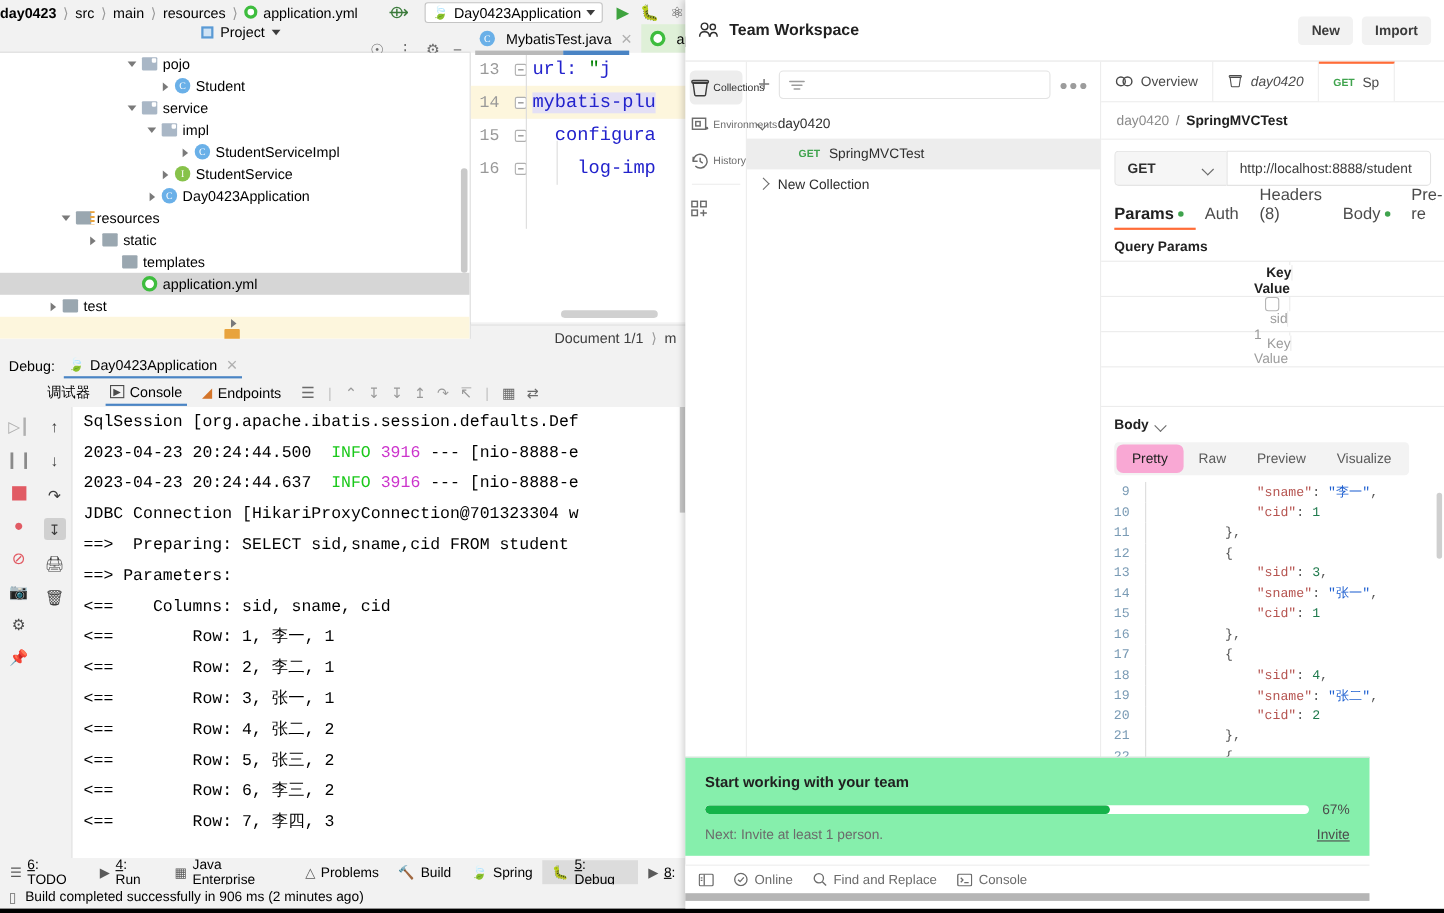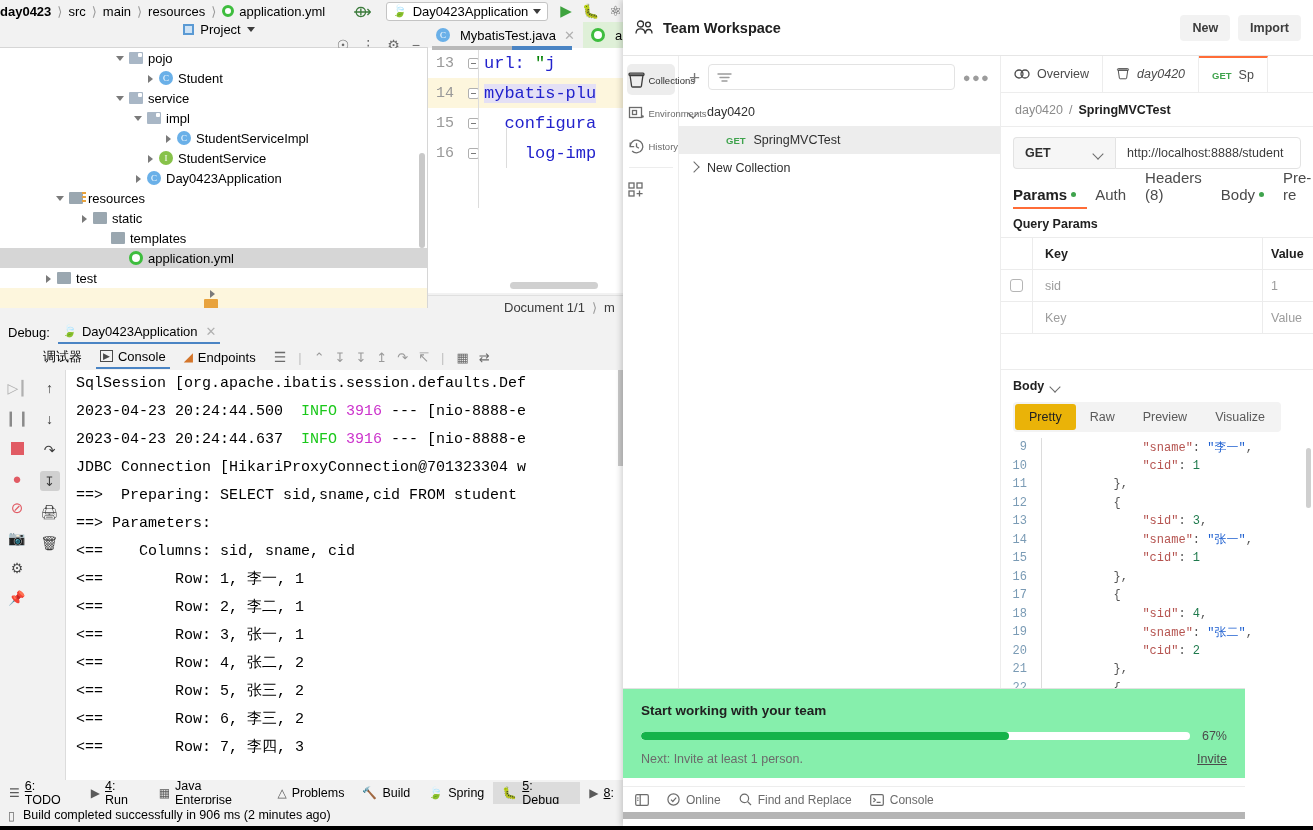--- a/index.html
+++ b/index.html
@@ -152,33 +152,33 @@
   .method-box { width:102px; height:32px; background:#f6f6f6; border:1px solid #e3e3e3; border-right:none;
       border-radius:4px 0 0 4px; display:flex; align-items:center; justify-content:space-between; padding:0 11px; font-weight:bold; font-size:12.5px;}
   .url-box { flex:1; height:32px; border:1px solid #e3e3e3; border-radius:0 4px 4px 0; display:flex; align-items:center; padding:0 11px;
       font-size:12.5px; color:#3c3c3c; overflow:hidden; white-space:nowrap;}
   .req-tabs { height:30px; display:flex; align-items:flex-end; gap:0; padding:0 12px; }
   .rtab { display:flex; align-items:center; gap:4px; padding:0 11px 6px 0; margin-right:8px; font-size:15px; color:#4b4b4b;justify-content:center; }
   .rtab.active { color:#212121; font-weight:bold; border-bottom:2px solid #ff6c37; padding-bottom:4px;}
   .dot { width:5px;height:5px;border-radius:50%;background:#3fa34d; display:inline-block;}
   .qp-title { padding:8px 12px 6px; font-weight:bold; font-size:12.5px; color:#212121;}
   .qp-table { border-top:1px solid #ececec; }
-  .qp-row { display:flex; height:32px; border-bottom:1px solid #ececec; font-size:12.5px; align-items:center;}
+  .qp-row { display:flex; height:32px; border-bottom:1px solid #ececec; font-size:12.5px; align-items:center;flex-direction:column;}
   .qp-c0 { width:32px; border-right:1px solid #ececec; height:100%; display:flex; align-items:center; justify-content:center;}
   .qp-c1 { flex:1; border-right:1px solid #ececec; height:100%; display:flex; align-items:center; padding-left:12px;}
   .qp-c2 { width:50px; height:100%; display:flex; align-items:center; padding-left:8px;}
   .qp-head { font-weight:bold; color:#212121; }
   .qp-muted { color:#9c9c9c; }
   .cbx { width:13px;height:13px;border:1.3px solid #b5b5b5;border-radius:3px;}
 
   .resp-zone { border-top:1px solid #ececec; }
   .resp-head { height:32px; display:flex; align-items:center; gap:7px; padding:0 12px; font-weight:bold; color:#212121;}
   .resp-tabs { display:flex; align-items:center; gap:0; margin:0 12px; background:#f3f3f3; border-radius:4px; height:30px; padding:2px; width:fit-content;}
   .rsub { padding:0 14px; height:26px; display:flex; align-items:center; border-radius:3px; font-size:12.5px; color:#5a5a5a;}
-  .rsub.active { background:#eab308; color:#212121; }
+  .rsub.active { background:#f9a8d4; color:#212121;border-radius:6px; }
   .json-area { margin-top:6px; height:250px; overflow:hidden; position:relative; font-family:"Liberation Mono",monospace; font-size:12px;}
   .jline { display:flex; height:18.5px; align-items:center; }
   .jno { width:40px; text-align:right; padding-right:14px; color:#7a9bb5; flex:0 0 auto;}
   .jbar { width:1px; height:18.5px; background:#dcdcdc; margin-right:14px; flex:0 0 auto;}
   .jtxt { white-space:pre; }
   .jkey { color:#b5534f; } .jnum { color:#1f7a4d; } .jstr { color:#1d5fd0; } .jpun { color:#555; }
   .json-vscroll { position:absolute; right:2px; top:10px; width:5px; height:60px; background:#cfcfcf; border-radius:3px;}
 
   .pm-footer-card { position:absolute; left:0; top:688px; width:622px; height:90px; background:#86efac;
       border-top:1px solid #e2e2e2; padding:14px 18px 0; }

